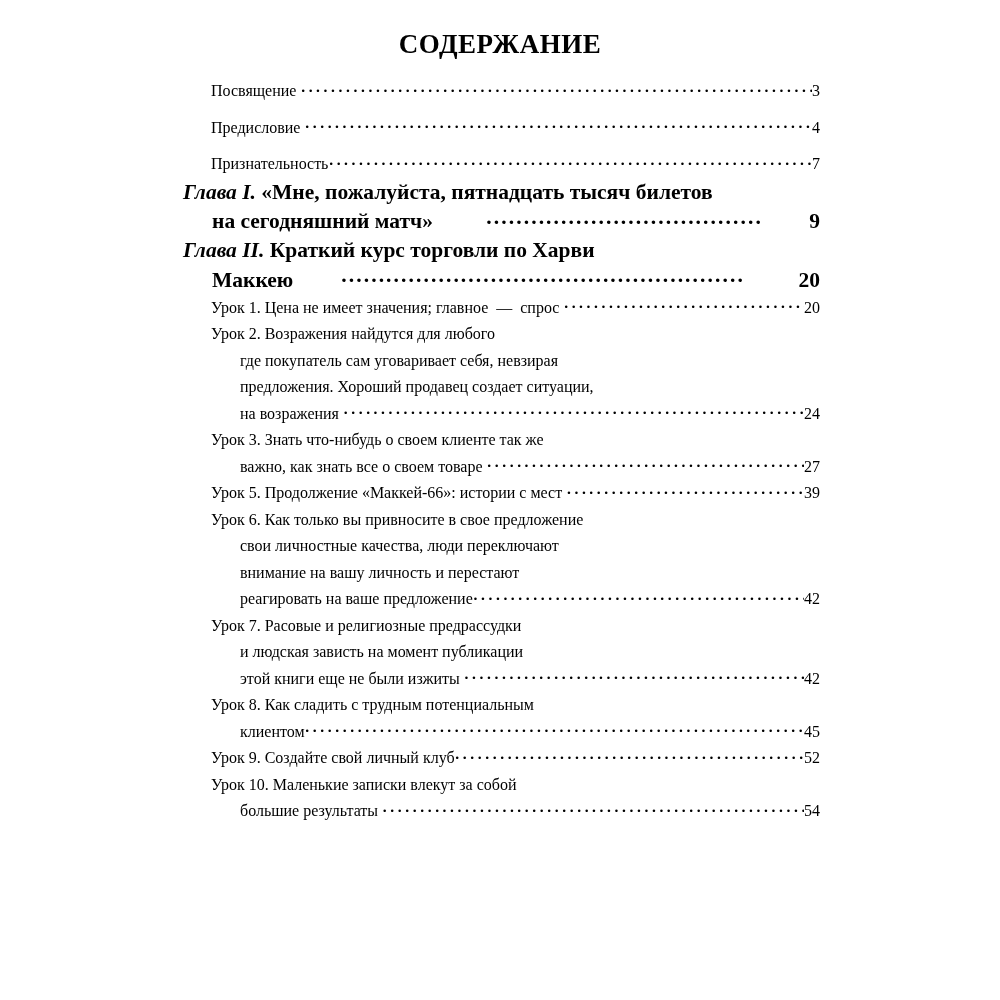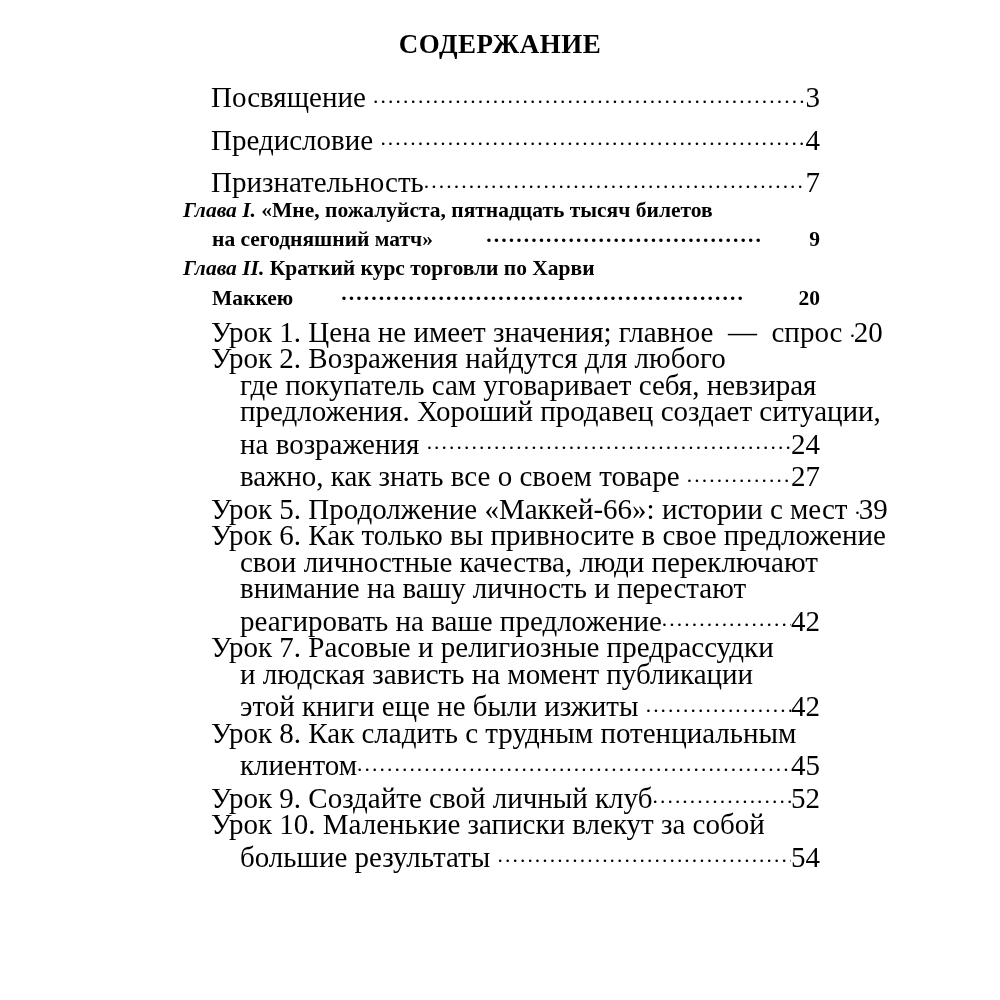--- a/index.html
+++ b/index.html
@@ -57,21 +57,21 @@
 
   
   .entry.chapter { margin-left: 0; font-weight: bold; }
 
   
   .entry.lesson { margin-left: 28px; }
 
   .line {
     display: flex;
     align-items: baseline;
-    font-size: 29px;
+    font-size: 16px;
     line-height: 26.5px;
     white-space: pre;
   }
   .line.cont { padding-left: 29px; }
 
   .entry.chapter .line { font-size: 21.5px; line-height: 29px; }
   .entry.chapter .line.cont { padding-left: 29px; gap: 48px; }
 
   .txt {
     flex: 0 0 auto;
@@ -154,20 +154,21 @@
       <div class="entry lesson">
         <div class="line"><span class="txt">Урок 1. Цена не имеет значения; главное  —  спрос </span><span class="leader"></span><span class="pageno">20</span></div>
       </div>
       <div class="entry lesson">
         <div class="line"><span class="txt">Урок 2. Возражения найдутся для любого</span></div>
         <div class="line cont"><span class="txt">где покупатель сам уговаривает себя, невзирая</span></div>
         <div class="line cont"><span class="txt">предложения. Хороший продавец создает ситуации,</span></div>
         <div class="line cont"><span class="txt">на возражения </span><span class="leader"></span><span class="pageno">24</span></div>
       </div>
       <div class="entry lesson">
+        <div class="line"><span class="txt">Урок 3. Знать что-нибудь о своем клиенте так же</span></div>
         <div class="line cont"><span class="txt">важно, как знать все о своем товаре </span><span class="leader"></span><span class="pageno">27</span></div>
       </div>
       <div class="entry lesson">
         <div class="line"><span class="txt">Урок 5. Продолжение «Маккей-66»: истории с мест </span><span class="leader"></span><span class="pageno">39</span></div>
       </div>
       <div class="entry lesson">
         <div class="line"><span class="txt">Урок 6. Как только вы привносите в свое предложение</span></div>
         <div class="line cont"><span class="txt">свои личностные качества, люди переключают</span></div>
         <div class="line cont"><span class="txt">внимание на вашу личность и перестают</span></div>
         <div class="line cont"><span class="txt">реагировать на ваше предложение</span><span class="leader"></span><span class="pageno">42</span></div>

